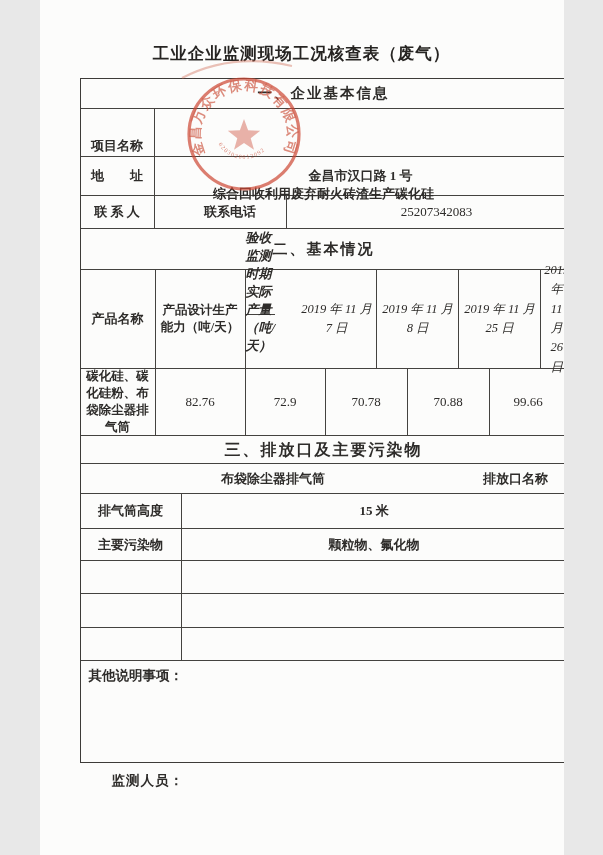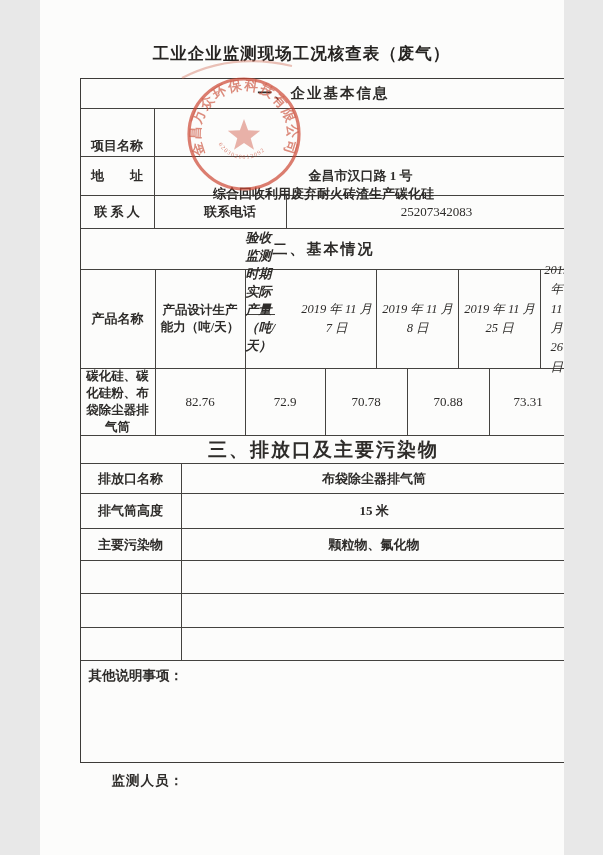--- a/index.html
+++ b/index.html
@@ -125,30 +125,30 @@
         </div>
       </div>
     </div>
 
     <div class="trow r7">
       <div class="cell w-p1 bold" style="font-size:12.5px;">碳化硅、碳化硅粉、布袋除尘器排气筒</div>
       <div class="cell w-p2 num">82.76</div>
       <div class="cell w-d num">72.9</div>
       <div class="cell w-d2 num">70.78</div>
       <div class="cell w-d2 num">70.88</div>
-      <div class="cell end grow num">73.31</div>
+      <div class="cell end grow num">99.66</div>
     </div>
 
     <div class="trow r8">
-      <div class="cell end grow sec-header" style="font-size:19px;">三、排放口及主要污染物</div>
+      <div class="cell end grow sec-header" style="font-size:16px;">三、排放口及主要污染物</div>
     </div>
 
     <div class="trow r9">
+      <div class="cell end grow bold">布袋除尘器排气筒</div>
       <div class="cell w-lbl3 bold">排放口名称</div>
-      <div class="cell end grow bold">布袋除尘器排气筒</div>
     </div>
     <div class="trow r10">
       <div class="cell w-lbl3 bold">排气筒高度</div>
       <div class="cell end grow bold">15 米</div>
     </div>
     <div class="trow r11">
       <div class="cell w-lbl3 bold">主要污染物</div>
       <div class="cell end grow bold">颗粒物、氟化物</div>
     </div>
     <div class="trow r12">

